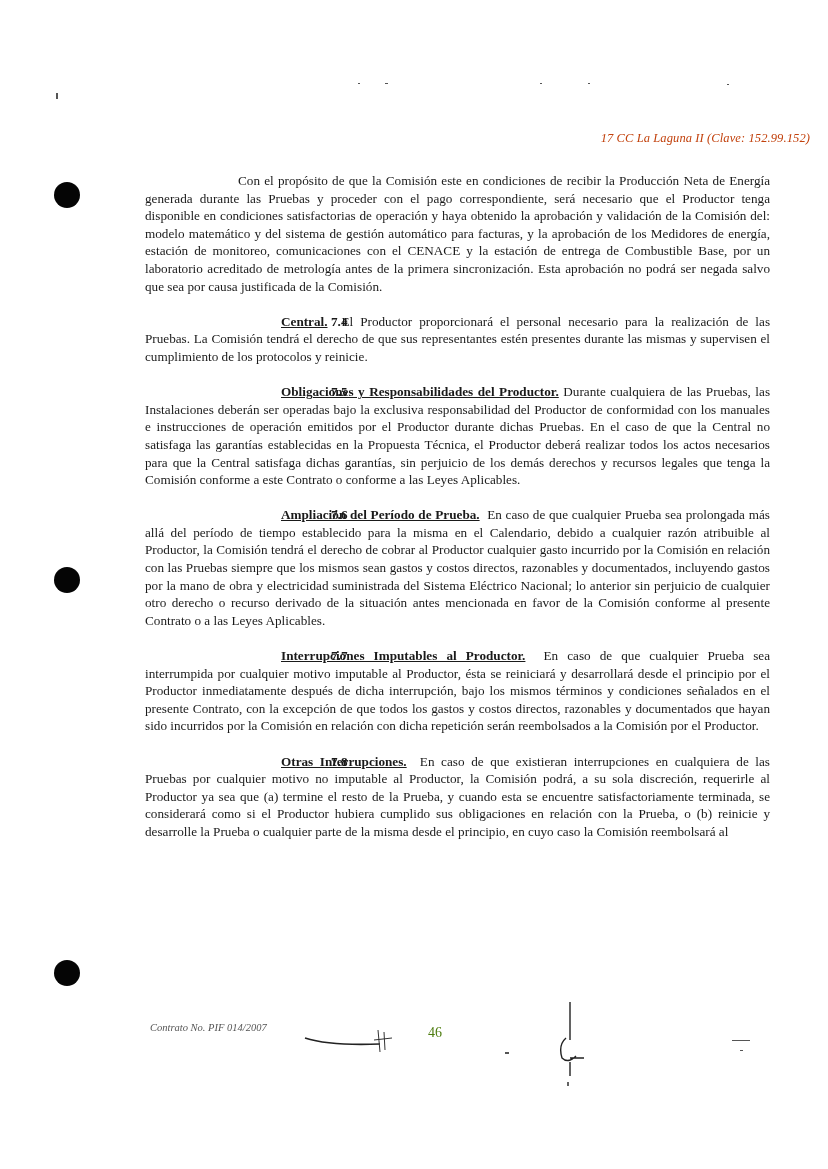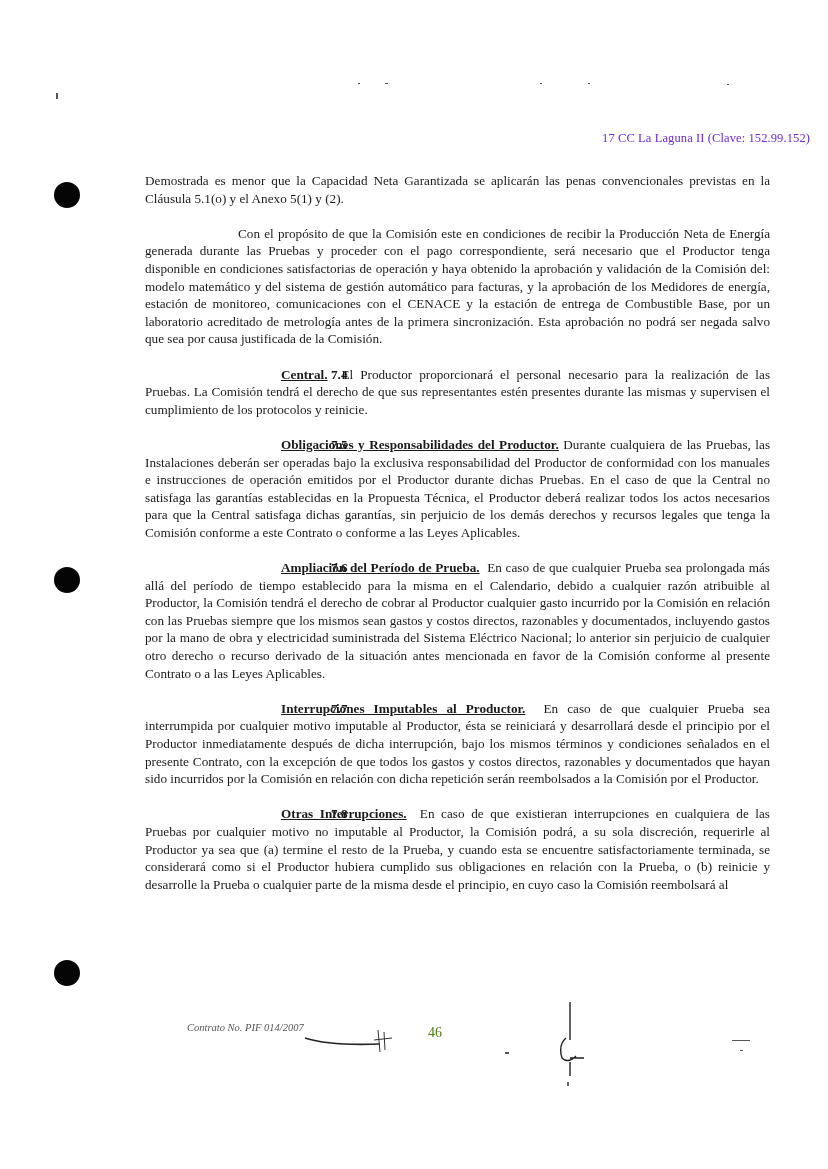--- a/index.html
+++ b/index.html
@@ -3,33 +3,33 @@
   <meta charset="utf-8">
   <style>
     html, body { margin: 0; padding: 0; }
     body {
       width: 828px; height: 1169px; background: #ffffff; position: relative;
       overflow: hidden; font-family: "Liberation Serif", "DejaVu Serif", serif; color: #1a1a1a;
     }
     .punch { position: absolute; width: 26px; height: 26px; border-radius: 50%; background: #050505; left: 54px; }
     .speck { position: absolute; background: #555; }
     .header-ref {
-      position: absolute; top: 131px; right: 18px; font-size: 12.5px; color: #6d28d9;
+      position: absolute; top: 131px; right: 18px; font-style: italic; font-size: 12.5px; color: #c2410c;
       letter-spacing: 0.1px;
     }
     .body-text {
       position: absolute; left: 145px; width: 625px; top: 172px;
       font-size: 13.2px; line-height: 17.6px; text-align: justify;
     }
     .body-text p { margin: 0 0 17.6px 0; }
     .indent { text-indent: 93px; }
     .sec-num { display: inline-block; width: 43px; font-weight: bold; }
     .sec-title { font-weight: bold; text-decoration: underline; }
     .footer-ref {
-      position: absolute; top: 1022px; left: 150px; font-style: italic; font-size: 10.5px; color: #555; margin-left: 37px;
+      position: absolute; top: 1022px; left: 150px; font-style: italic; font-size: 10.5px; color: #555;
     }
     .page-num { position: absolute; top: 1025px; left: 428px; font-size: 14px; color: #4d7c0f; }
     .sig { position: absolute; }
   </style>
 </head>
 <body>
 
 <div class="speck" style="left:56px;top:93px;width:2px;height:6px;"></div>
 <div class="speck" style="left:358px;top:83px;width:2px;height:1px;"></div>
 <div class="speck" style="left:385px;top:83px;width:3px;height:1px;"></div>
@@ -37,21 +37,20 @@
 <div class="speck" style="left:588px;top:83px;width:2px;height:1px;"></div>
 <div class="speck" style="left:727px;top:84px;width:2px;height:1px;"></div>
 
 <div class="punch" style="top:182px;"></div>
 <div class="punch" style="top:567px;"></div>
 <div class="punch" style="top:960px;"></div>
 
 <div class="header-ref">17 CC La Laguna II (Clave: 152.99.152)</div>
 
 <div class="body-text">
-  <p>Demostrada es menor que la Capacidad Neta Garantizada se aplicarán las penas convencionales previstas en la Cláusula 5.1(o) y el Anexo 5(1) y (2).</p>
   <p class="indent">Con el propósito de que la Comisión este en condiciones de recibir la Producción Neta de Energía generada durante las Pruebas y proceder con el pago correspondiente, será necesario que el Productor tenga disponible en condiciones satisfactorias de operación y haya obtenido la aprobación y validación de la Comisión del: modelo matemático y del sistema de gestión automático para facturas, y la aprobación de los Medidores de energía, estación de monitoreo, comunicaciones con el CENACE y la estación de entrega de Combustible Base, por un laboratorio acreditado de metrología antes de la primera sincronización. Esta aprobación no podrá ser negada salvo que sea por causa justificada de la Comisión.</p>
 
   <p class="indent">
     <span class="sec-num">7.4</span><span class="sec-title">Central.</span>&nbsp; <span>El Productor proporcionará el personal necesario para la realización de las Pruebas. La Comisión tendrá el derecho de que sus representantes estén presentes durante las mismas y supervisen el cumplimiento de los protocolos y reinicie.</span>
   </p>
 
   <p class="indent">
     <span class="sec-num">7.5</span><span class="sec-title">Obligaciones y Responsabilidades del Productor.</span> <span>Durante cualquiera de las Pruebas, las Instalaciones deberán ser operadas bajo la exclusiva responsabilidad del Productor de conformidad con los manuales e instrucciones de operación emitidos por el Productor durante dichas Pruebas. En el caso de que la Central no satisfaga las garantías establecidas en la Propuesta Técnica, el Productor deberá realizar todos los actos necesarios para que la Central satisfaga dichas garantías, sin perjuicio de los demás derechos y recursos legales que tenga la Comisión conforme a este Contrato o conforme a las Leyes Aplicables.</span>
   </p>
 

